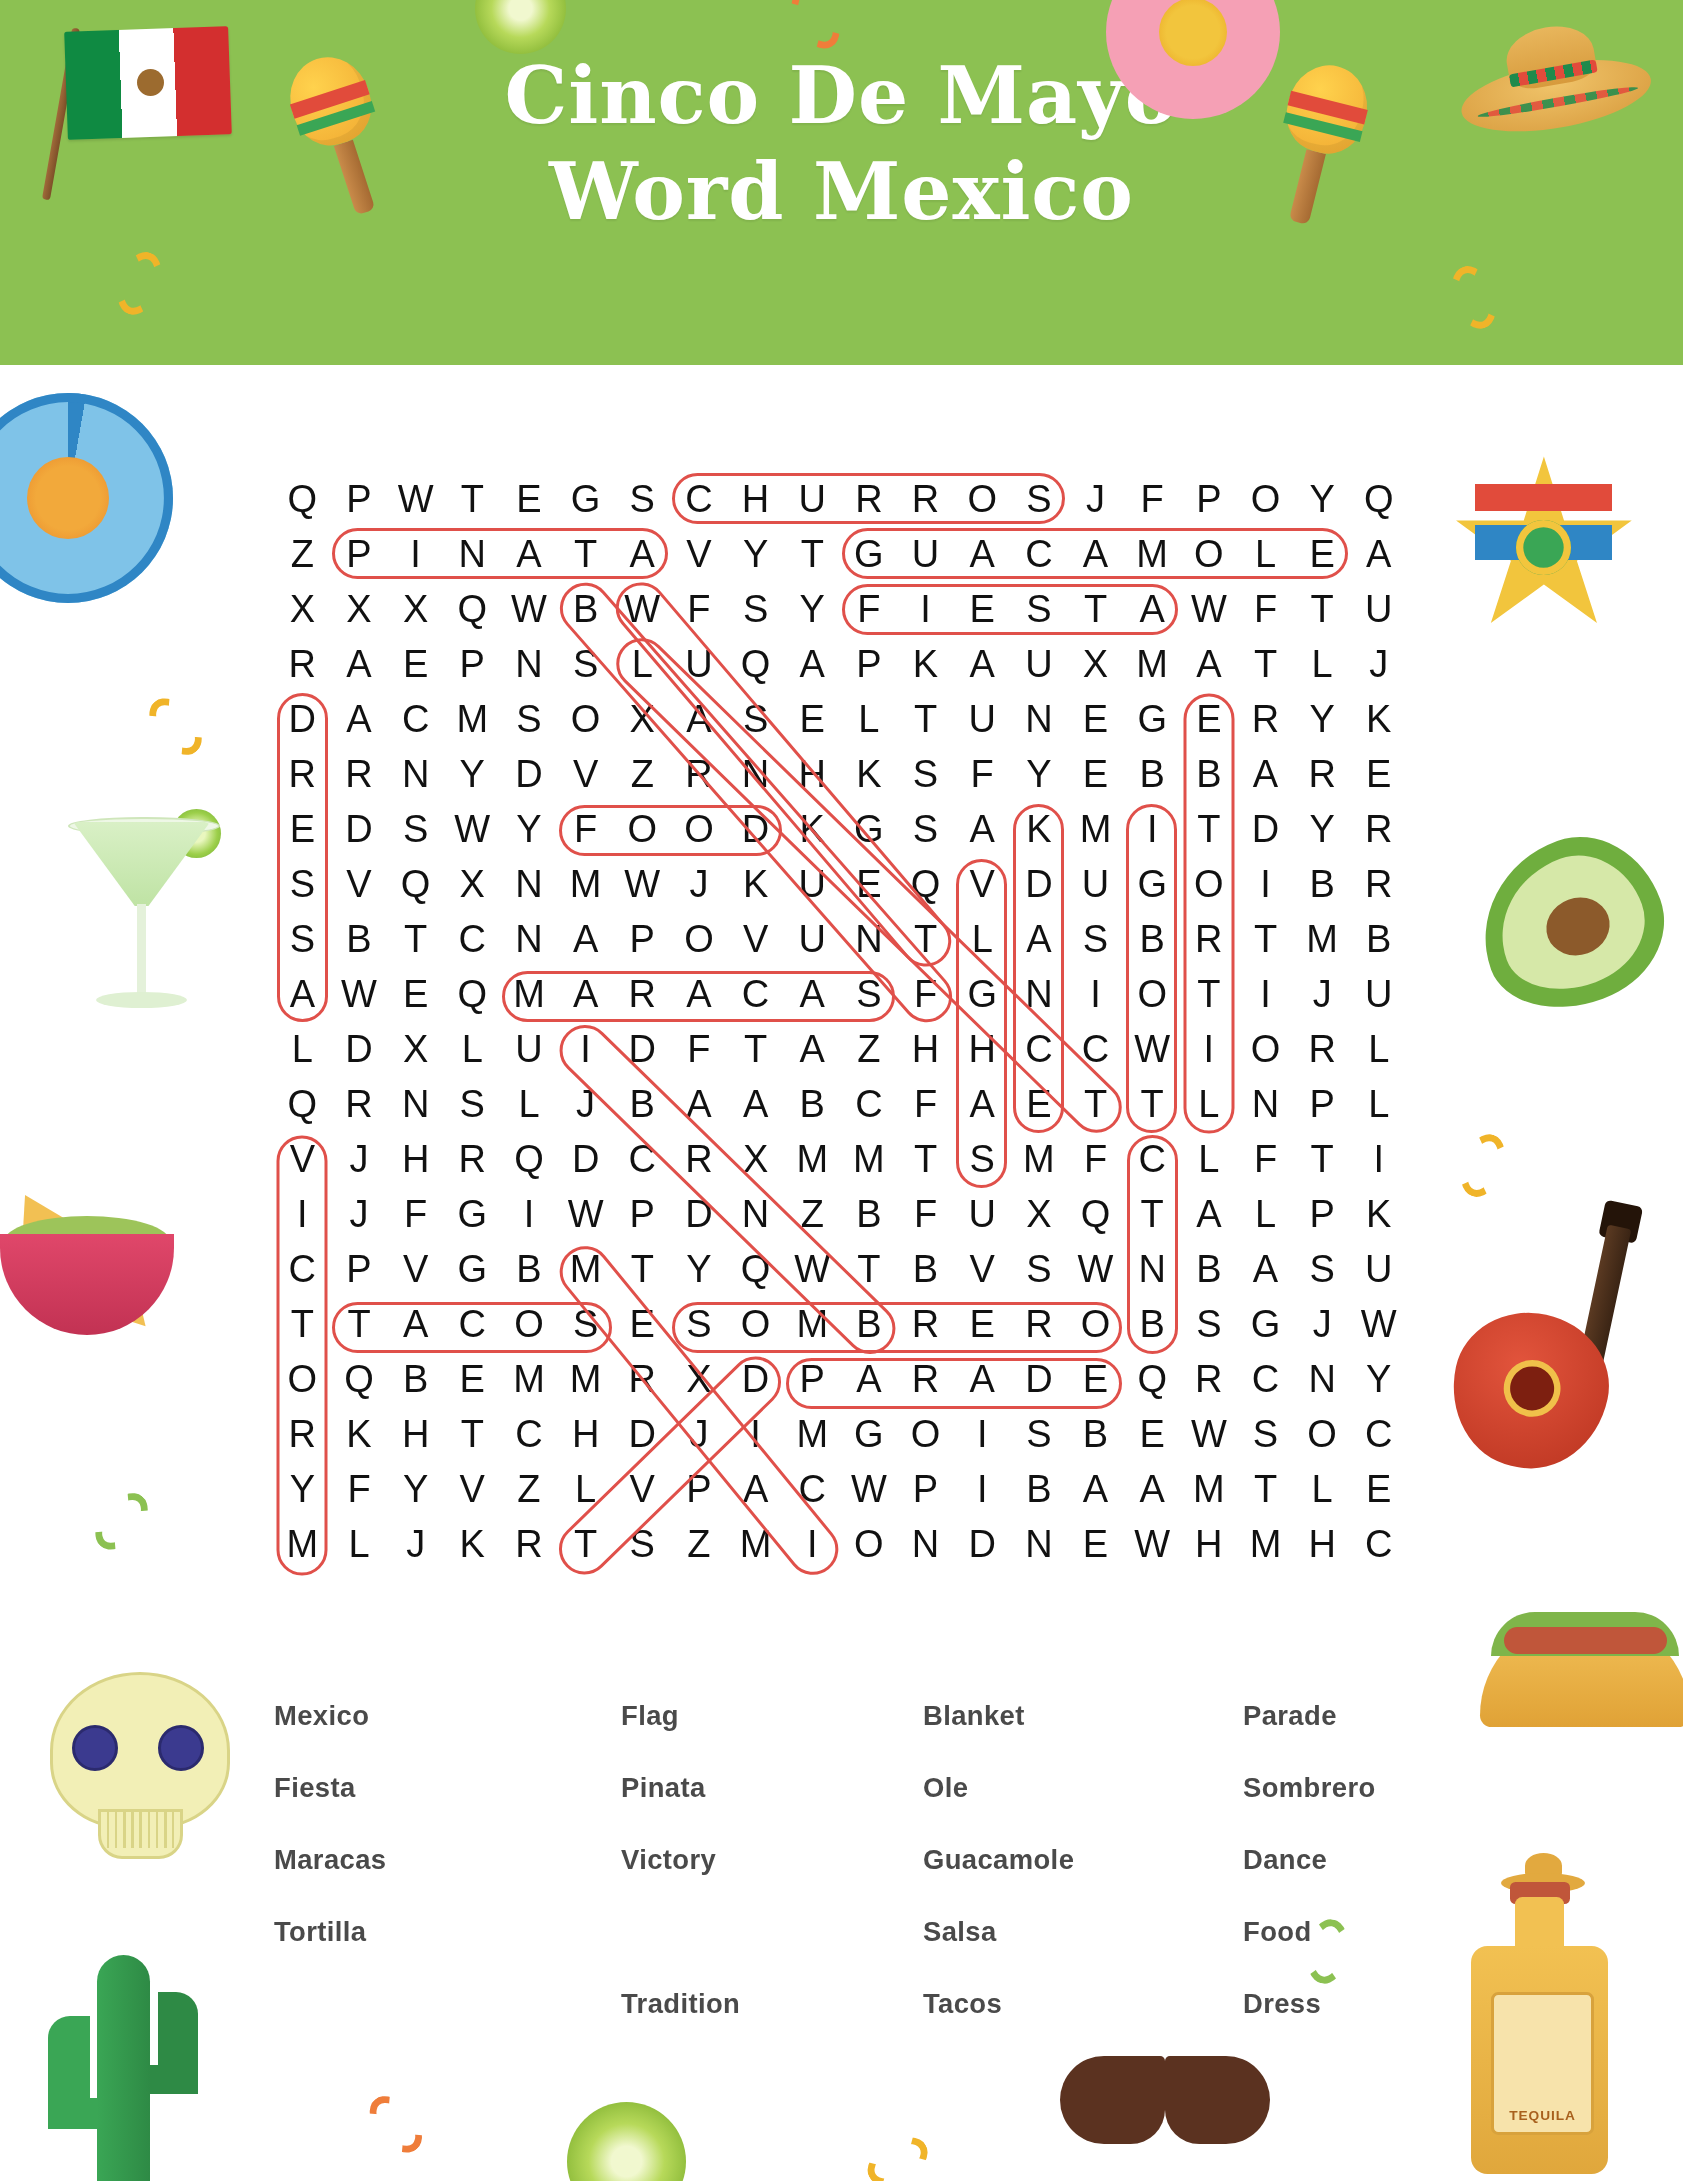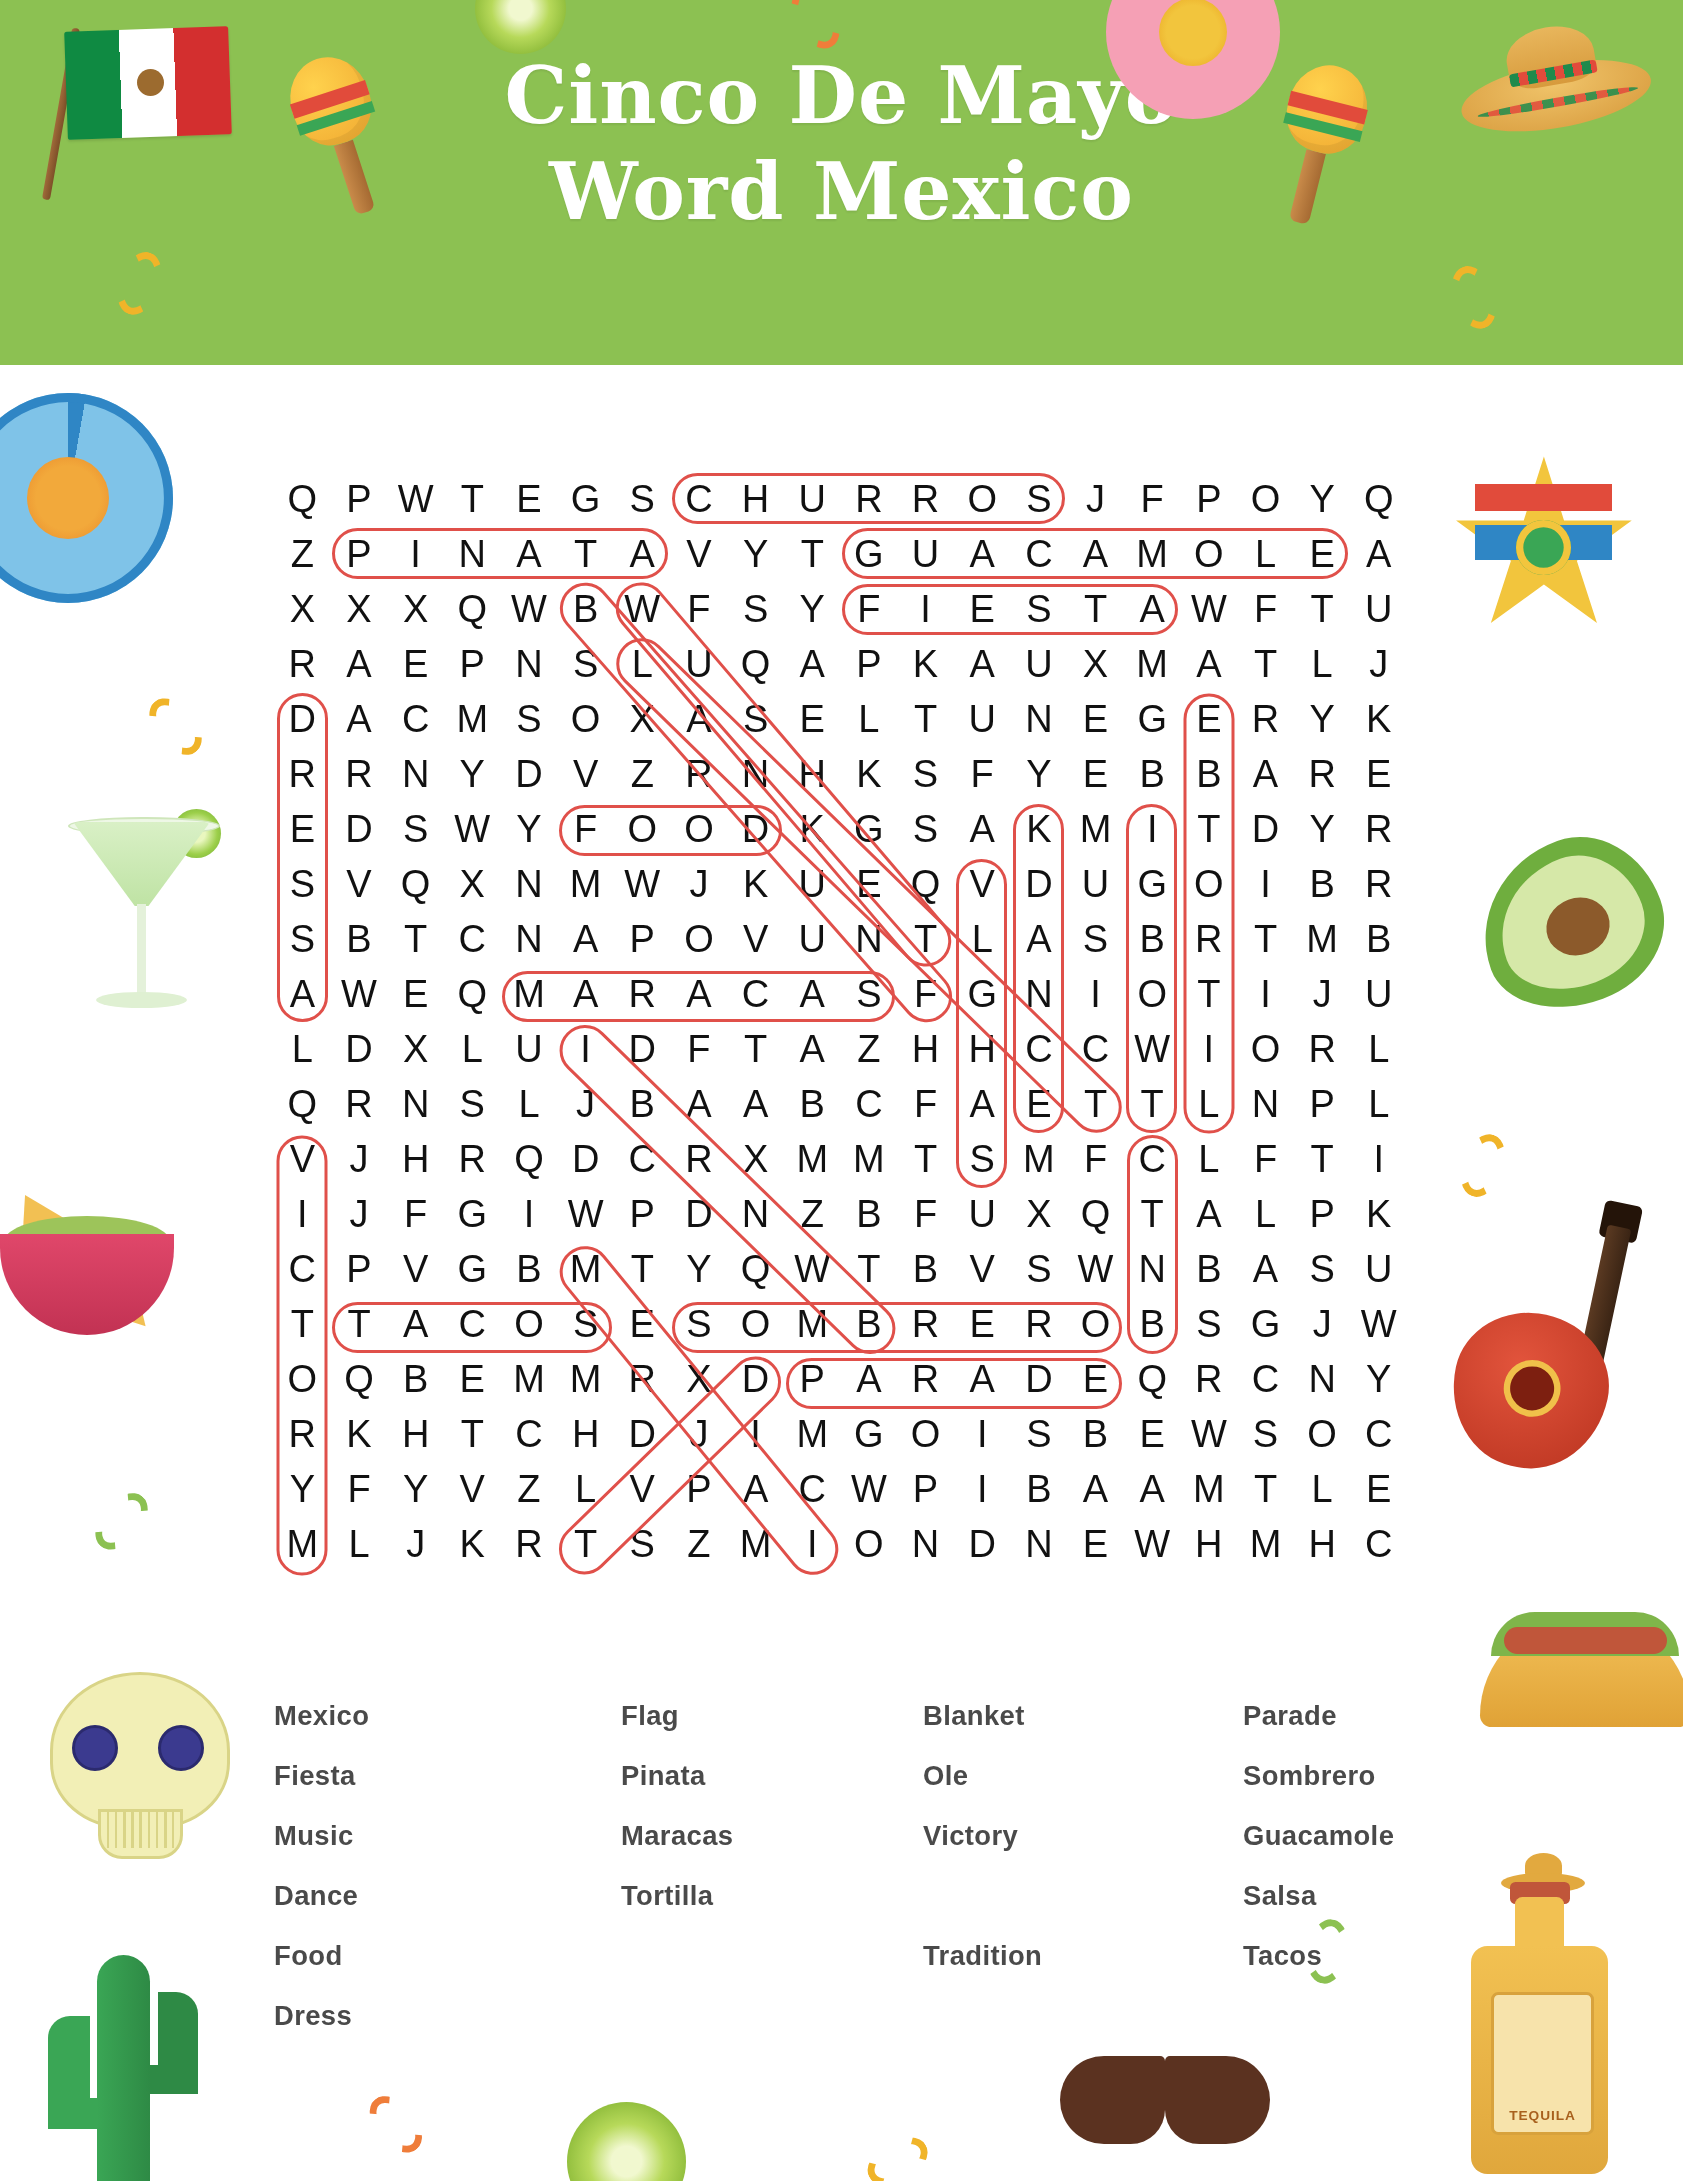--- a/index.html
+++ b/index.html
@@ -381,21 +381,21 @@
   }
 
   
   .wordlist {
     position: absolute;
     left: 274px;
     top: 1686px;
     width: 1206px;
     display: grid;
     grid-template-columns: 347px 302px 320px 238px;
-    row-gap: 0px;
+    row-gap: 12px;
   }
   .word {
     font-size: 27.4px;
     font-weight: bold;
     color: #4a4a4a;
     height: 60px;
     line-height: 60px;
     letter-spacing: 0.4px;
     font-family: "Liberation Sans", sans-serif;
   }
@@ -997,21 +997,20 @@
 
 <div class="wordlist" id="wordlist">
     <div class="word">Mexico</div>
     <div class="word">Flag</div>
     <div class="word">Blanket</div>
     <div class="word">Parade</div>
     <div class="word">Fiesta</div>
     <div class="word">Pinata</div>
     <div class="word">Ole</div>
     <div class="word">Sombrero</div>
-    <div class="word">Music</div>
     <div class="word">Maracas</div>
     <div class="word">Victory</div>
     <div class="word">Guacamole</div>
     <div class="word">Dance</div>
     <div class="word">Tortilla</div>
     <div class="word"></div>
     <div class="word">Salsa</div>
     <div class="word">Food</div>
     <div class="word"></div>
     <div class="word">Tradition</div>

